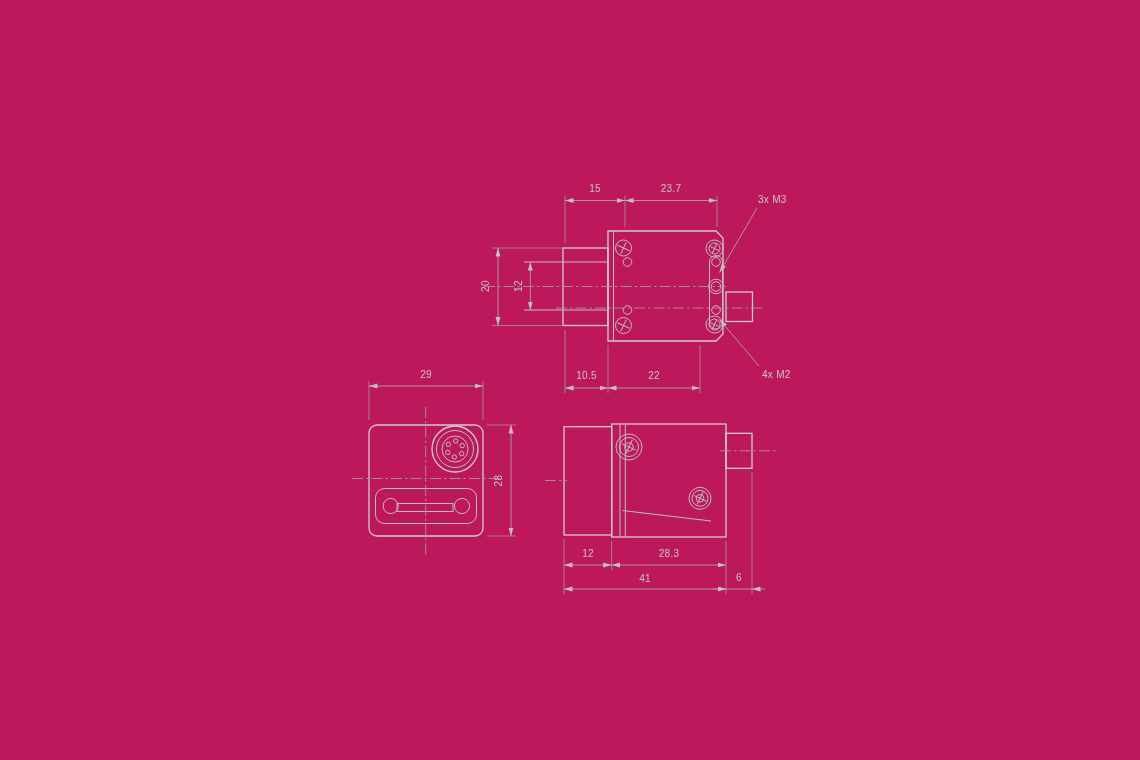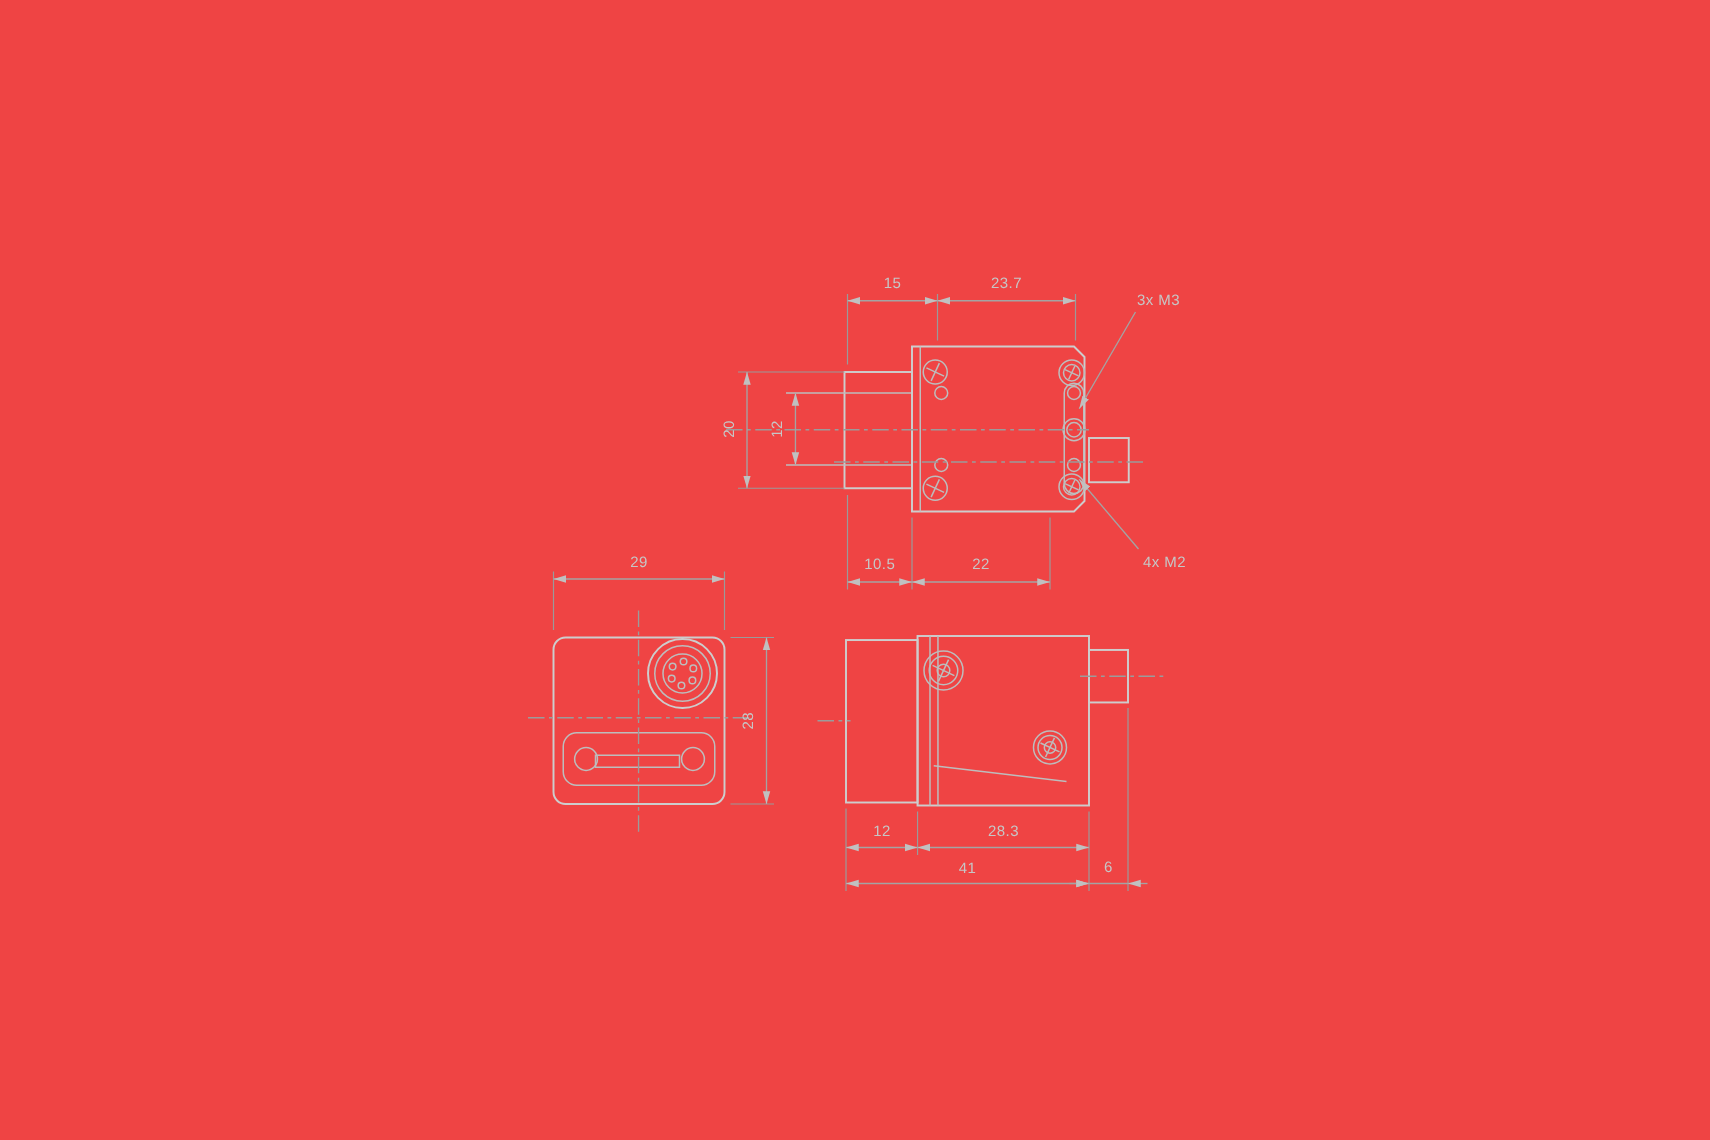--- a/index.html
+++ b/index.html
@@ -1,16 +1,16 @@
 <!DOCTYPE html>
 <html><head>
 <meta charset="utf-8">
 <style>
   html,body{margin:0;padding:0;background:#000;}
-  .stage{position:relative;width:1140px;height:760px;background:#ef4444;overflow:hidden;}
+  .stage{position:relative;width:1140px;height:760px;background:#be185d;overflow:hidden;}
   svg{position:absolute;left:0;top:0;}
   text{font-family:"Liberation Sans",sans-serif;font-size:10px;fill:#c6c6c6;letter-spacing:.3px;}
   .outline{stroke:#cdcdcd;stroke-width:1.3;fill:none;}
   .detail{stroke:#bdbdbd;stroke-width:1;fill:none;}
   .dim{stroke:#a4a4a4;stroke-width:.9;fill:none;}
   .ext{stroke:#9a9a9a;stroke-width:.8;fill:none;}
   .cl{stroke:#9b9b9b;stroke-width:.9;fill:none;stroke-dasharray:11 3 2.5 3;}
 </style>
 </head>
 <body>

